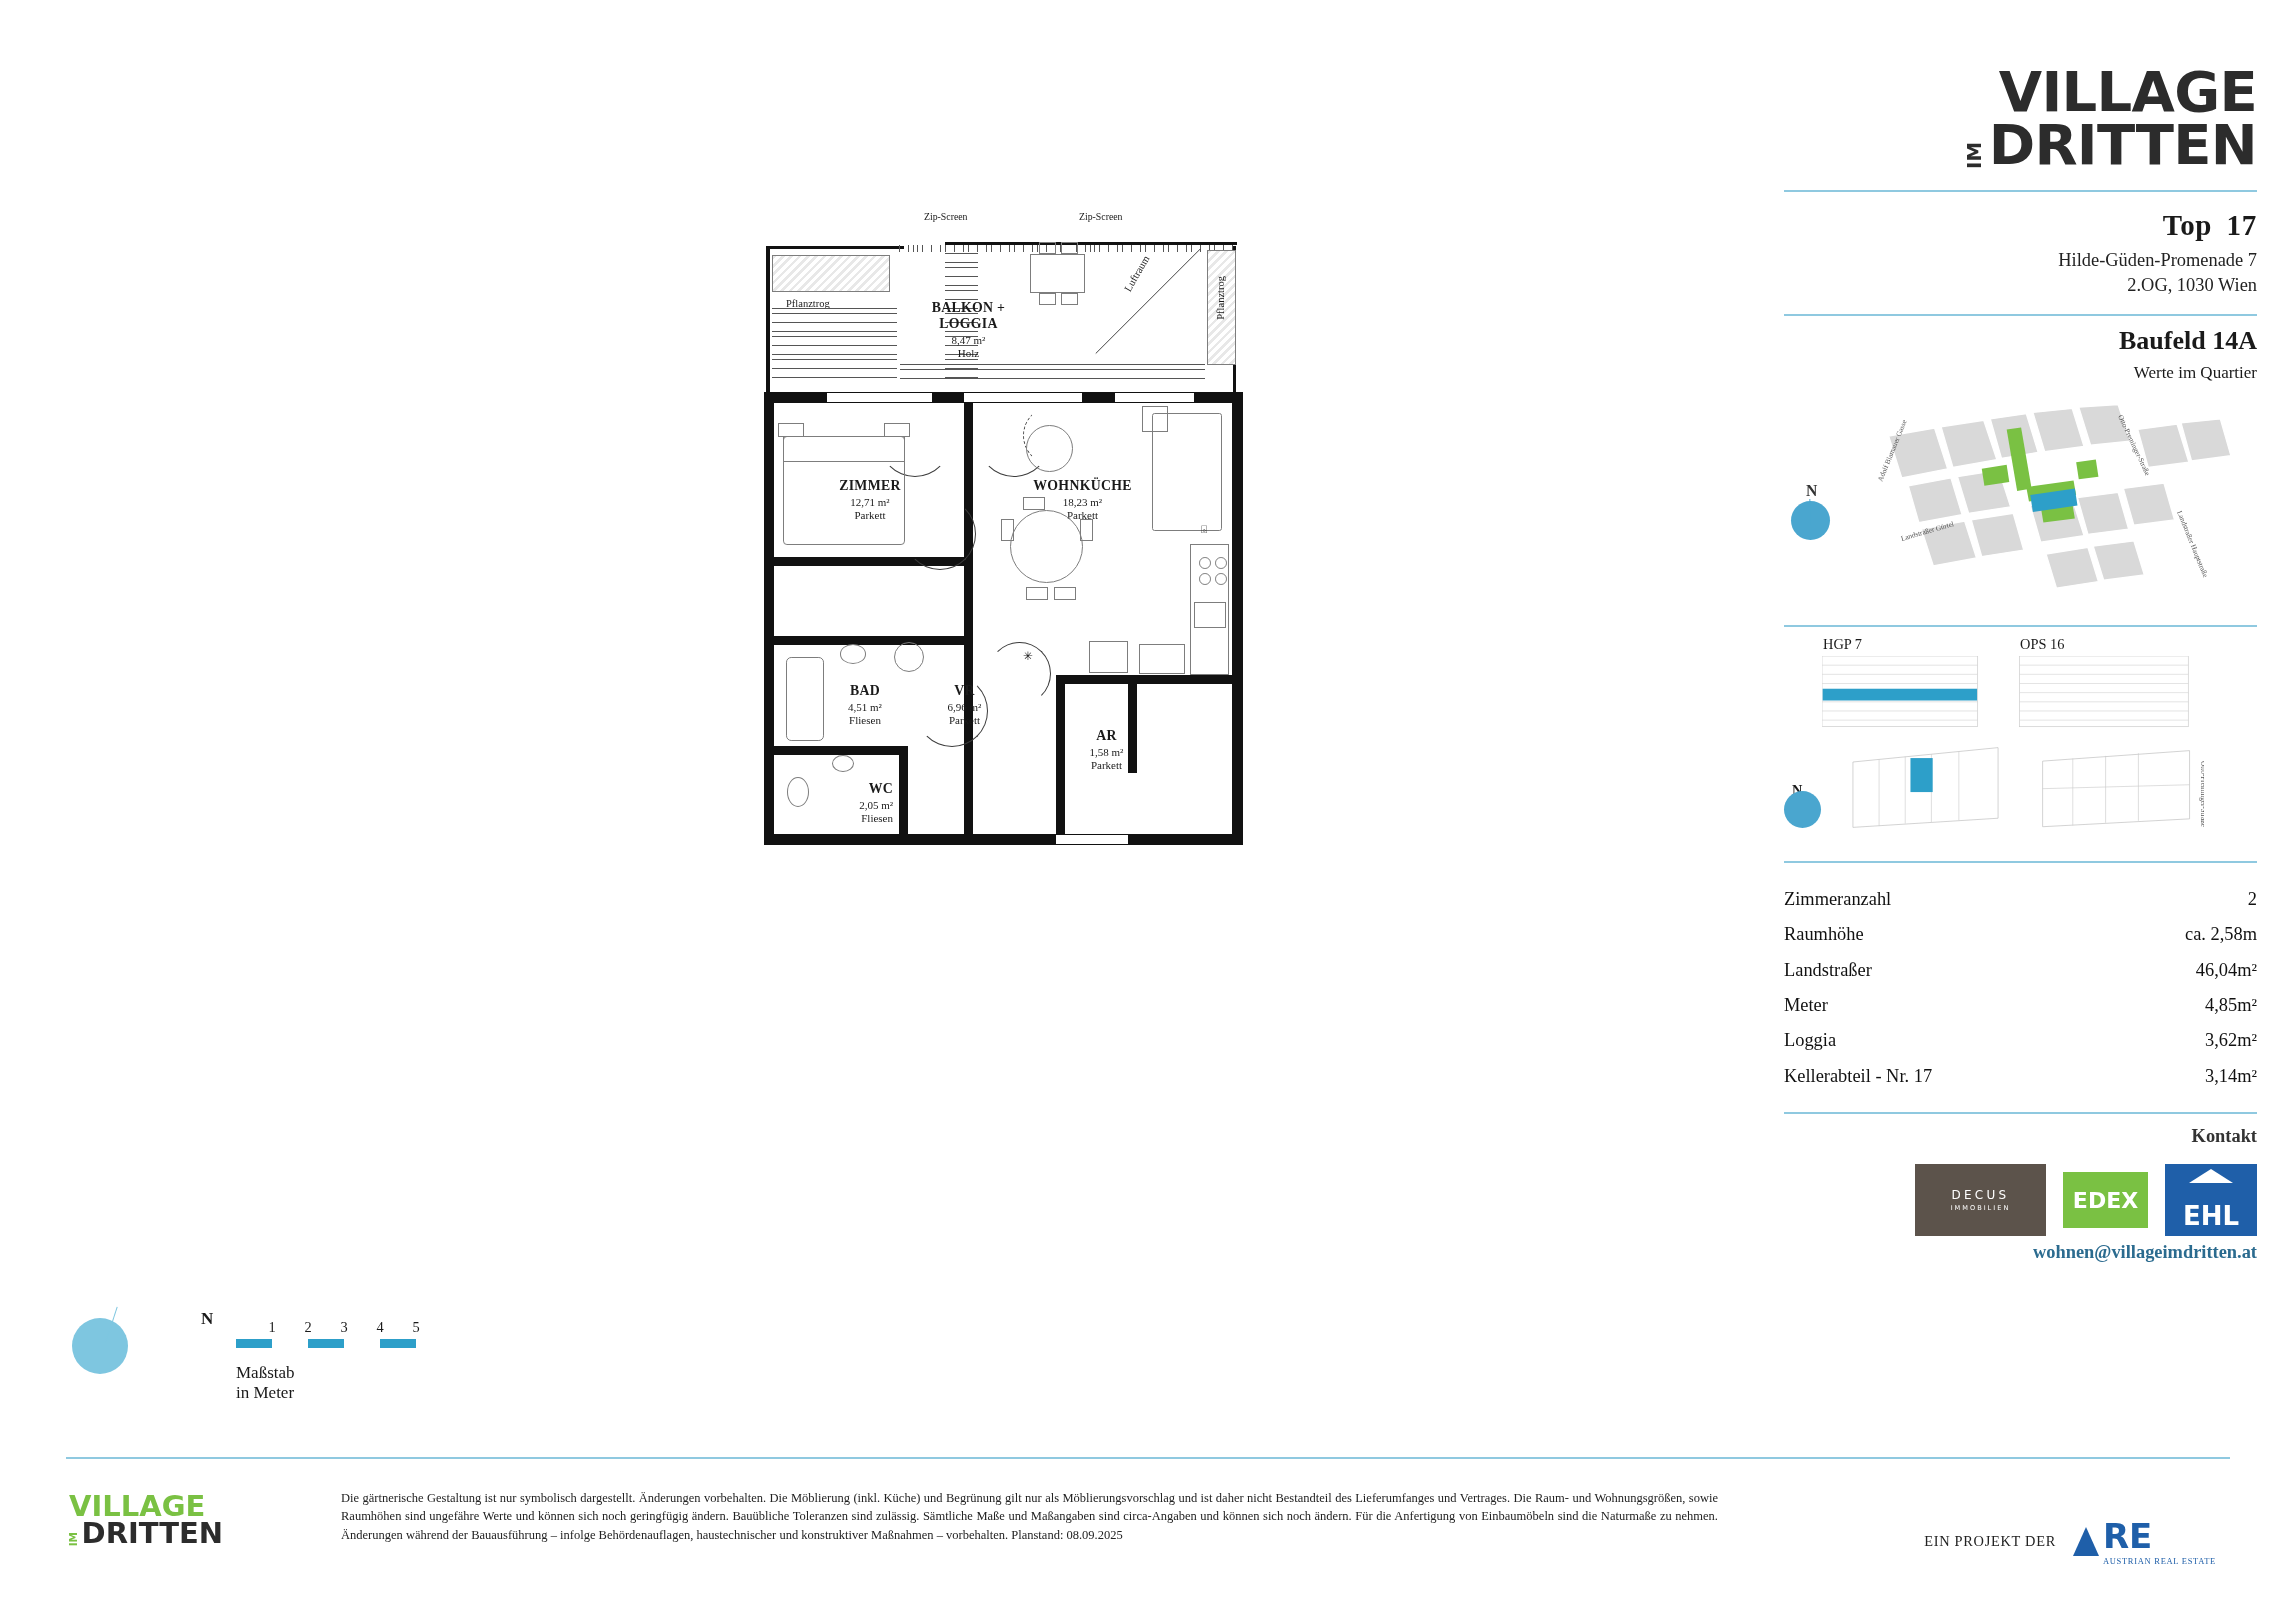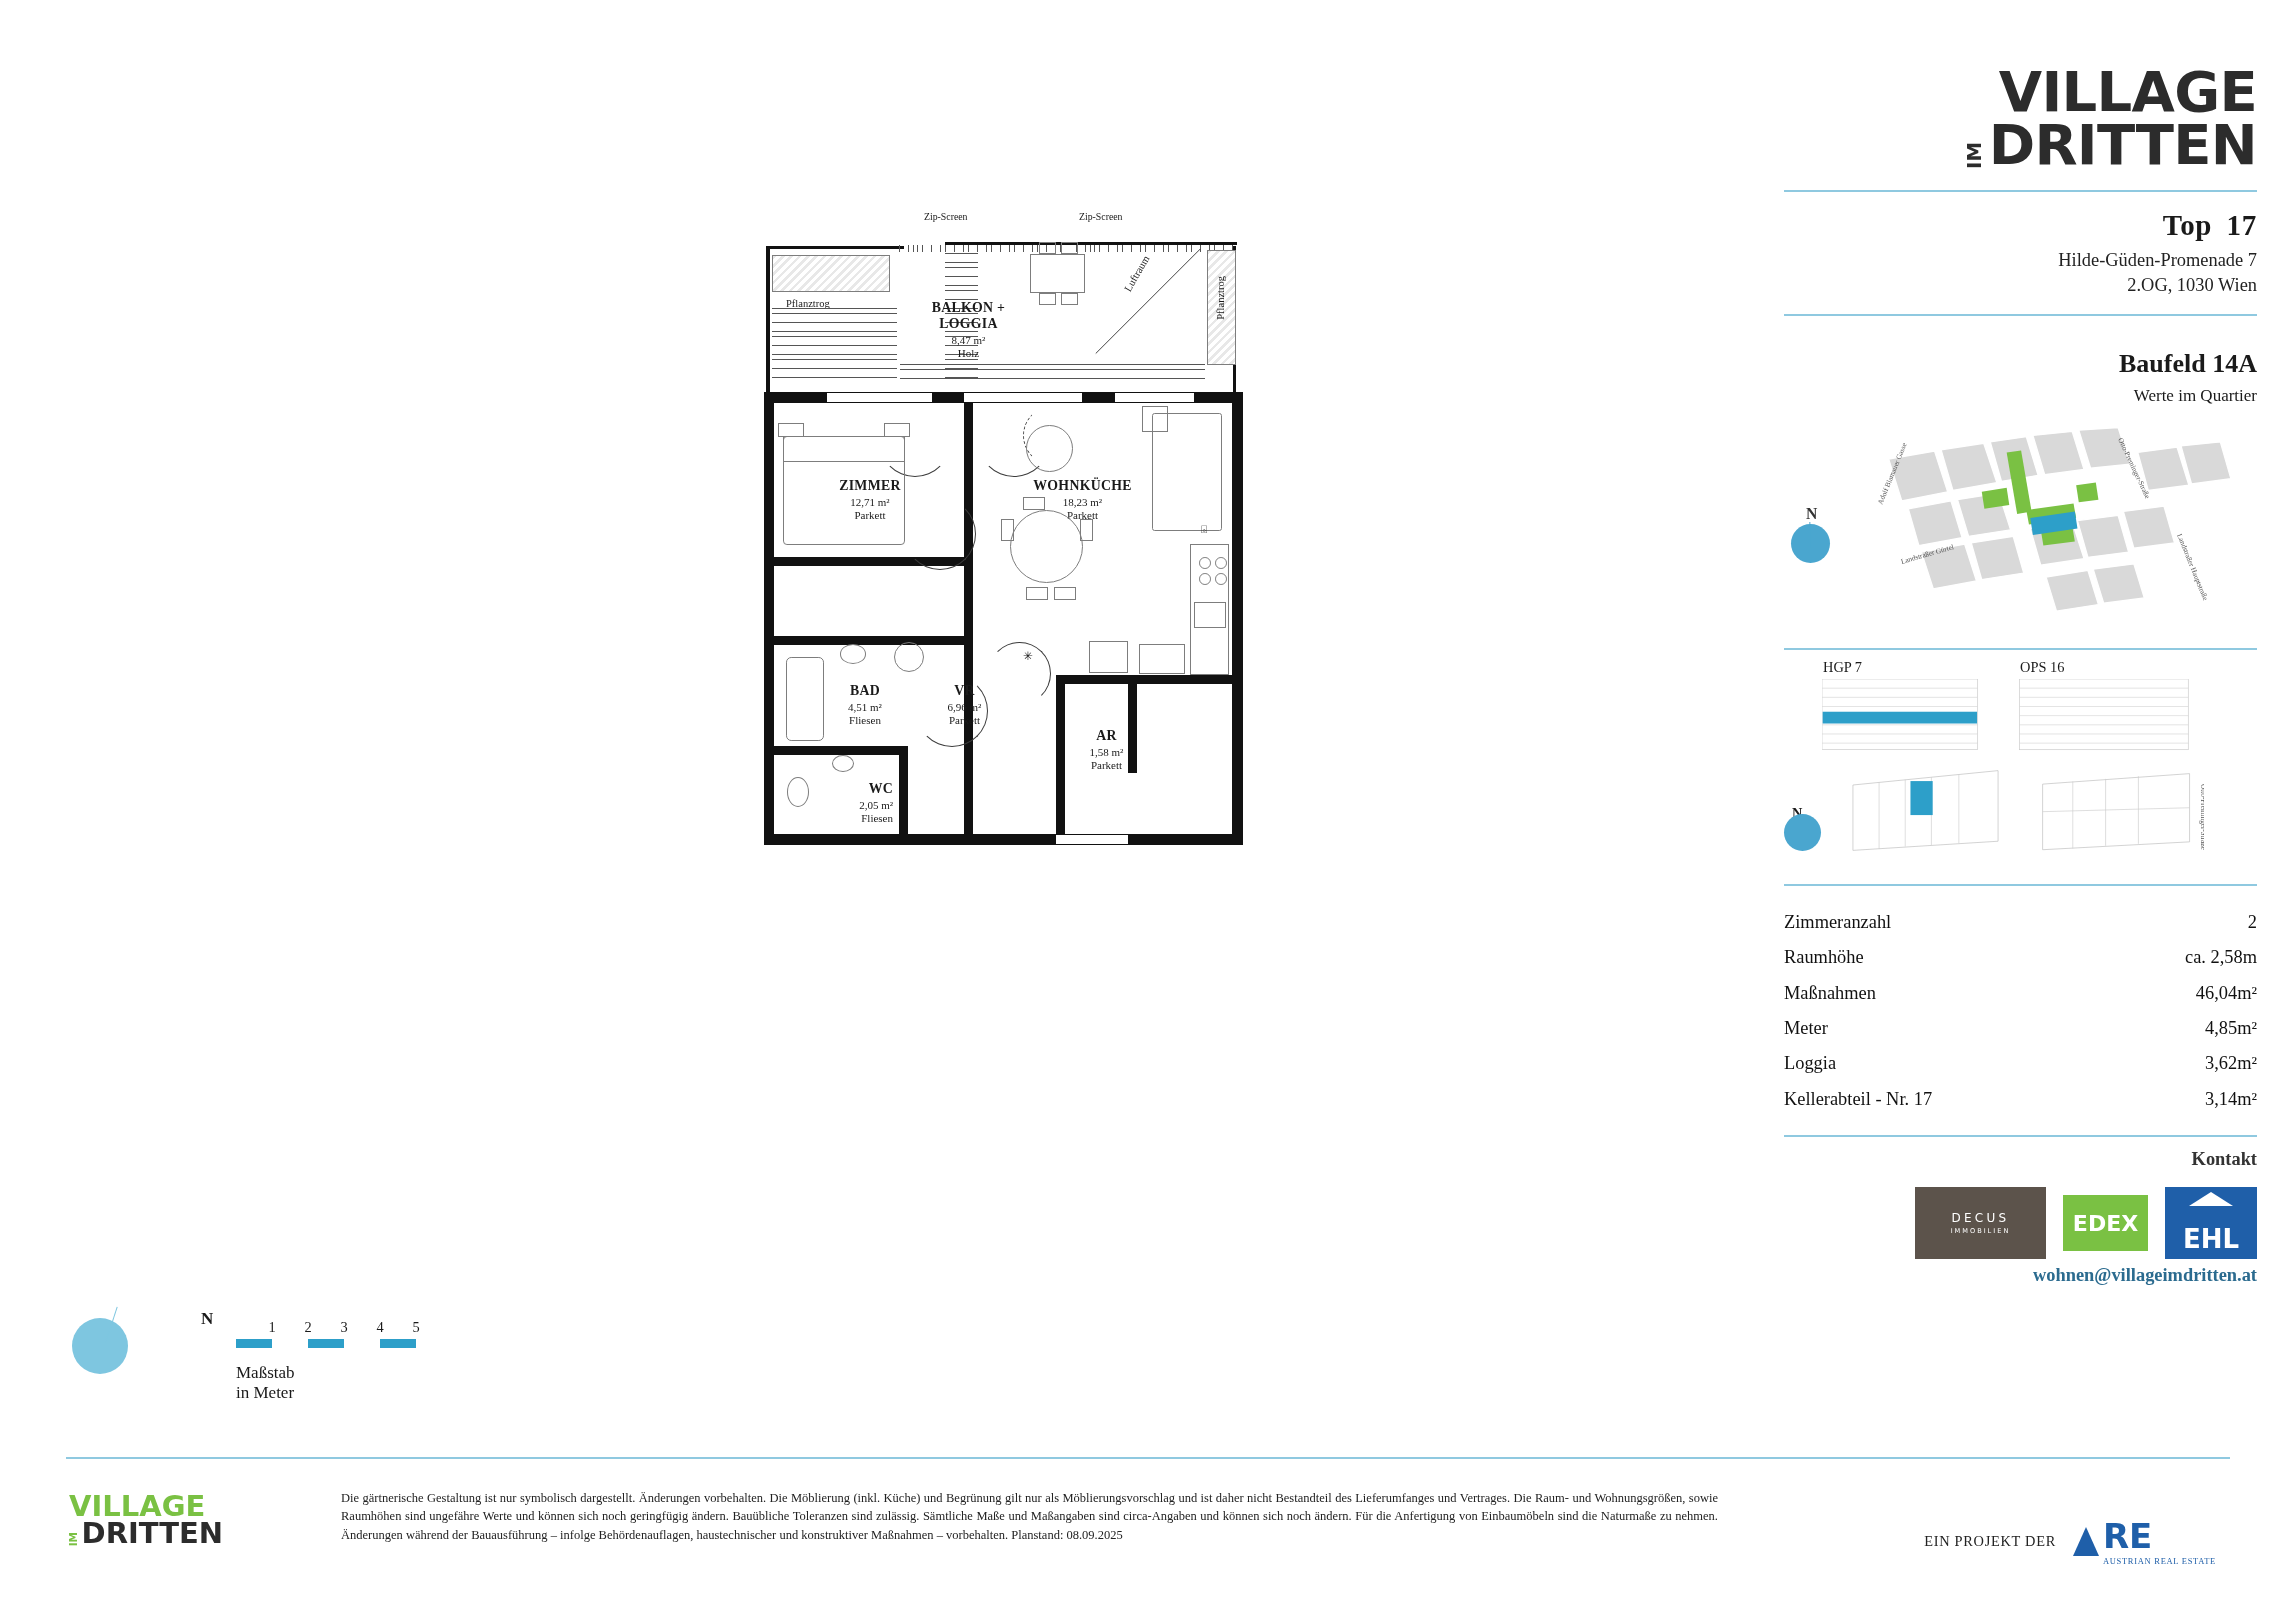--- a/index.html
+++ b/index.html
@@ -40,21 +40,21 @@
   .hr { height:2px; background:#8fc9e0; border:0; margin:18.4px 0 0 0; }
 
   .top-title {
     text-align:right; font-size:29px; font-weight:bold; margin-top:17px;
     letter-spacing:0.7px;
   }
   .top-title .num { margin-left:14.4px; }
   .addr { text-align:right; font-size:18.4px; margin-top:7.9px; color:#222; }
   .addr2 { text-align:right; font-size:18.4px; margin-top:3.9px; color:#222; }
 
-  .baufeld { text-align:right; font-size:26px; font-weight:bold; margin-top:33px; }
+  .baufeld { text-align:right; font-size:26px; font-weight:bold; margin-top:10px; }
   .lage { text-align:right; font-size:17px; margin-top:6.6px; }
 
   .map-wrap { position:relative; height:216px; margin-top:7.9px; }
   .compass {
     position:absolute; left:6.6px; top:111px; width:39px; height:39px;
     border-radius:50%; background:#4aa6cf;
   }
   .compass .needle {
     position:absolute; left:50%; top:-2.6px; width:1.3px; height:26px; background:#4aa6cf;
     transform:translateX(-50%);
@@ -291,21 +291,21 @@
     <div class="facts">
       <div class="fact-row">
         <span>Zimmeranzahl</span>
         <span>2</span>
       </div>
       <div class="fact-row">
         <span>Raumhöhe</span>
         <span>ca. 2,58m</span>
       </div>
       <div class="fact-row">
-        <span>Maßnahmen</span>
+        <span>Landstraßer</span>
         <span>46,04m²</span>
       </div>
       <div class="fact-row">
         <span>Meter</span>
         <span>4,85m²</span>
       </div>
       <div class="fact-row">
         <span>Loggia</span>
         <span>3,62m²</span>
       </div>

